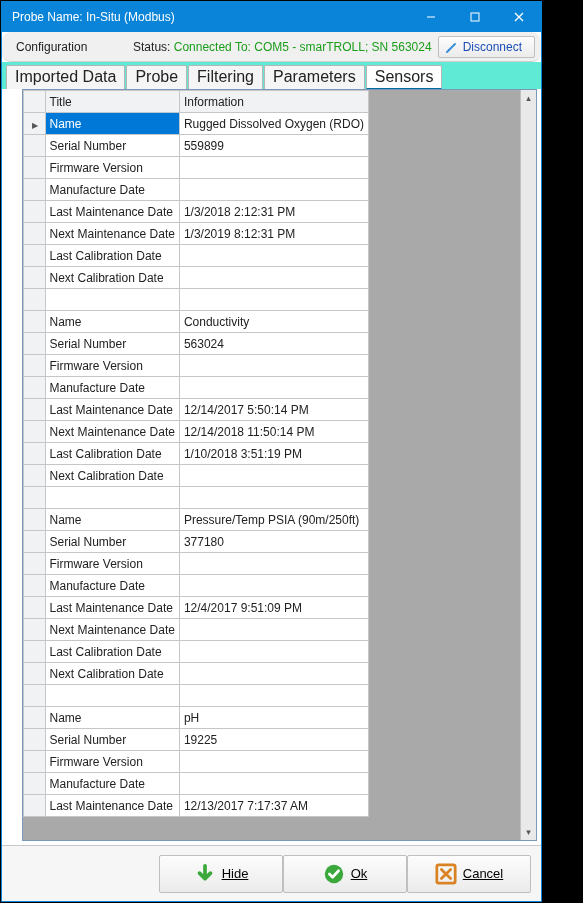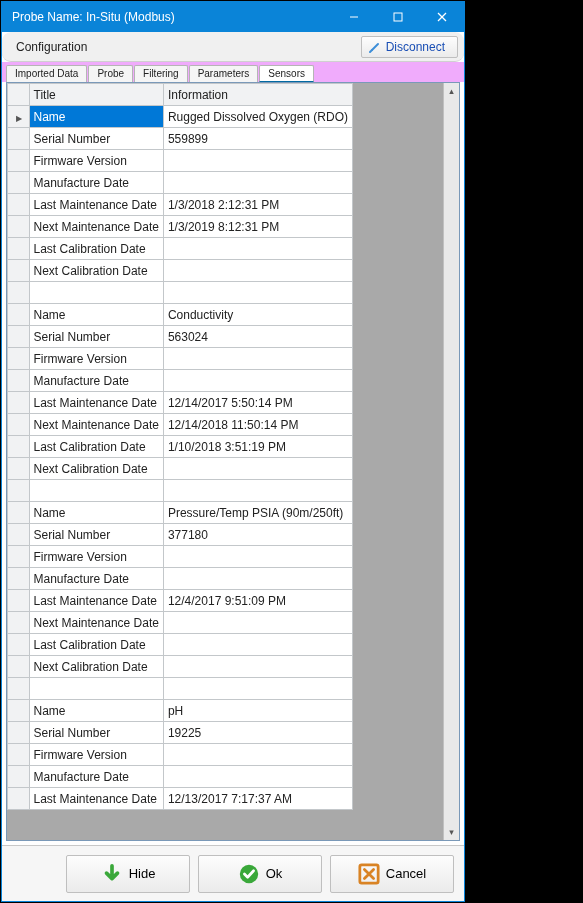--- a/index.html
+++ b/index.html
@@ -5,21 +5,21 @@
   * { box-sizing: border-box; margin: 0; padding: 0; }
   body {
     font-family: "Segoe UI", Tahoma, sans-serif;
     font-size: 12px;
     background: #000;
     width: 583px;
     height: 903px;
     overflow: hidden;
   }
   .window {
-    width: 464px;
+    width: 541px;
     height: 901px;
     margin: 1px;
     background: #fff;
     border: 1px solid #0a84d8;
     display: flex;
     flex-direction: column;
   }
   .titlebar {
     background: #0a84d8;
     color: #fff;
@@ -75,22 +75,22 @@
     color: #1a4fb5;
     display: flex;
     align-items: center;
     gap: 4px;
     cursor: pointer;
     border-radius: 2px;
   }
   .tabs {
     display: flex;
     padding: 3px 4px 0 4px;
-    background: #f0abfc;
-    font-size: 10px;
+    background: #5eead4;
+    font-size: 16px;
     gap: 1px;
   }
   .tab {
     border: 1px solid #b5b5b5;
     border-bottom: none;
     padding: 2px 8px;
     background: #f5f5f5;
     cursor: pointer;
     border-radius: 2px 2px 0 0;
     color: #222;
@@ -98,21 +98,21 @@
   }
   .tab.active {
     background: #fff;
     border-bottom: 1px solid #0369a1;
     position: relative;
     z-index: 2;
   }
   .grid-area {
     flex: 1;
     border: 1px solid #7a99b8;
-    margin: 0 4px 4px 4px;
+    margin: 0 4px 4px 20px;
     position: relative;
     background: #a9a9a9;
     overflow: hidden;
   }
   .grid-scroll {
     position: absolute;
     top: 0; left: 0;
     right: 16px;
     bottom: 0;
     background: #a9a9a9;
@@ -176,22 +176,22 @@
   }
   .col-title { width: 122px; }
   .col-info { width: 184px; }
   .button-bar {
     height: 56px;
     border-top: 1px solid #c8c8c8;
     display: flex;
     justify-content: flex-end;
     align-items: center;
     padding: 8px 10px;
-    gap: 8px;
     background: #f6f6f6;
+    text-decoration: underline;
   }
   .big-btn {
     width: 124px;
     height: 38px;
     border: 1px solid #bfbfbf;
     background: linear-gradient(#fdfdfd,#ebebeb);
     display: flex;
     align-items: center;
     justify-content: center;
     gap: 6px;
@@ -223,20 +223,23 @@
         <svg width="10" height="10" viewBox="0 0 10 10">
             <line x1="1" y1="1" x2="9" y2="9" stroke="#fff" stroke-width="1.2"></line>
             <line x1="9" y1="1" x2="1" y2="9" stroke="#fff" stroke-width="1.2"></line>
           </svg>
       </div>
     </div>
   </div>
 
   <div class="toolbar">
     <span class="config-label">Configuration</span>
+    <span class="status-line">
+      <span>Status:  </span><span class="conn">Connected To: COM5 - smarTROLL; SN 563024</span>
+    </span>
     <button class="disconnect-btn">
       <svg width="14" height="14" viewBox="0 0 14 14">
         <path d="M4 10 L10 4" stroke="#3d8ed8" stroke-width="2" stroke-linecap="round"></path>
         <path d="M2 12 L4 10" stroke="#3d8ed8" stroke-width="2" stroke-linecap="round"></path>
       </svg>
       <span>Disconnect</span>
     </button>
   </div>
 
   <div class="tabs">

